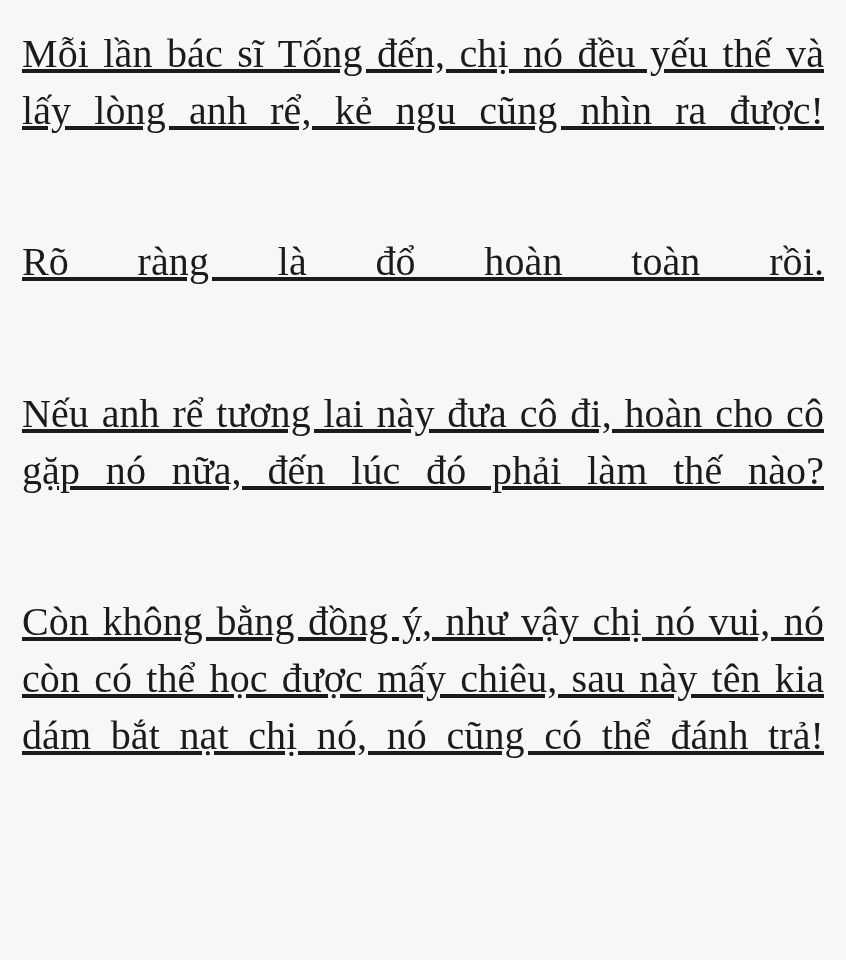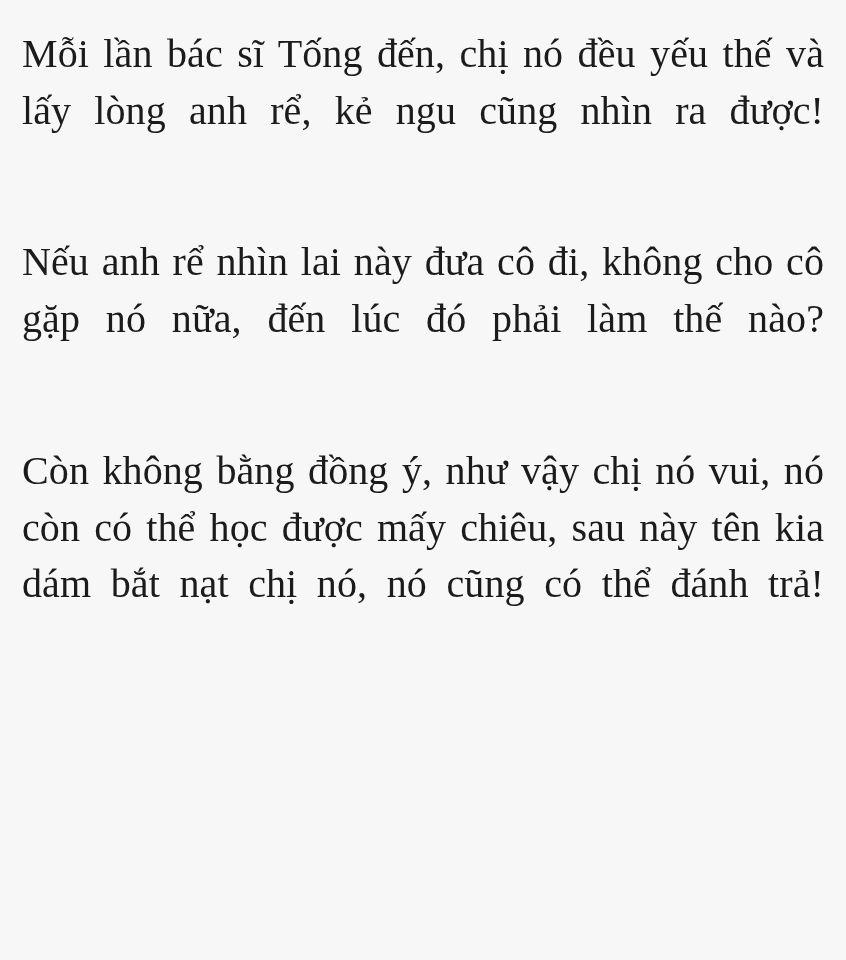--- a/index.html
+++ b/index.html
@@ -22,31 +22,33 @@
   }
   .para {
     margin: 0 0 38px 0;
     font-size: 40px;
     line-height: 1.42;
     color: #1b1b1b;
     text-align: justify;
     text-justify: inter-word;
     letter-spacing: 0.1px;
     font-weight: 400;
+    text-decoration: underline;
   }
   .para:last-child {
     margin-bottom: 0;
   }
   
   .para::after {
     content: "";
     display: inline-block;
     width: 100%;
   }
 </style>
 </head>
 <body>
 
 <div class="reader">
   <p class="para">Mỗi lần bác sĩ Tống đến, chị nó đều yếu thế và lấy lòng anh rể, kẻ ngu cũng nhìn ra được!</p>
-  <p class="para">Nếu anh rể nhìn lai này đưa cô đi, không cho cô gặp nó nữa, đến lúc đó phải làm thế nào?</p>
+  <p class="para">Rõ ràng là đổ hoàn toàn rồi.</p>
+  <p class="para">Nếu anh rể tương lai này đưa cô đi, hoàn cho cô gặp nó nữa, đến lúc đó phải làm thế nào?</p>
   <p class="para">Còn không bằng đồng ý, như vậy chị nó vui, nó còn có thể học được mấy chiêu, sau này tên kia dám bắt nạt chị nó, nó cũng có thể đánh trả!</p>
 </div>
 
 </body></html>

